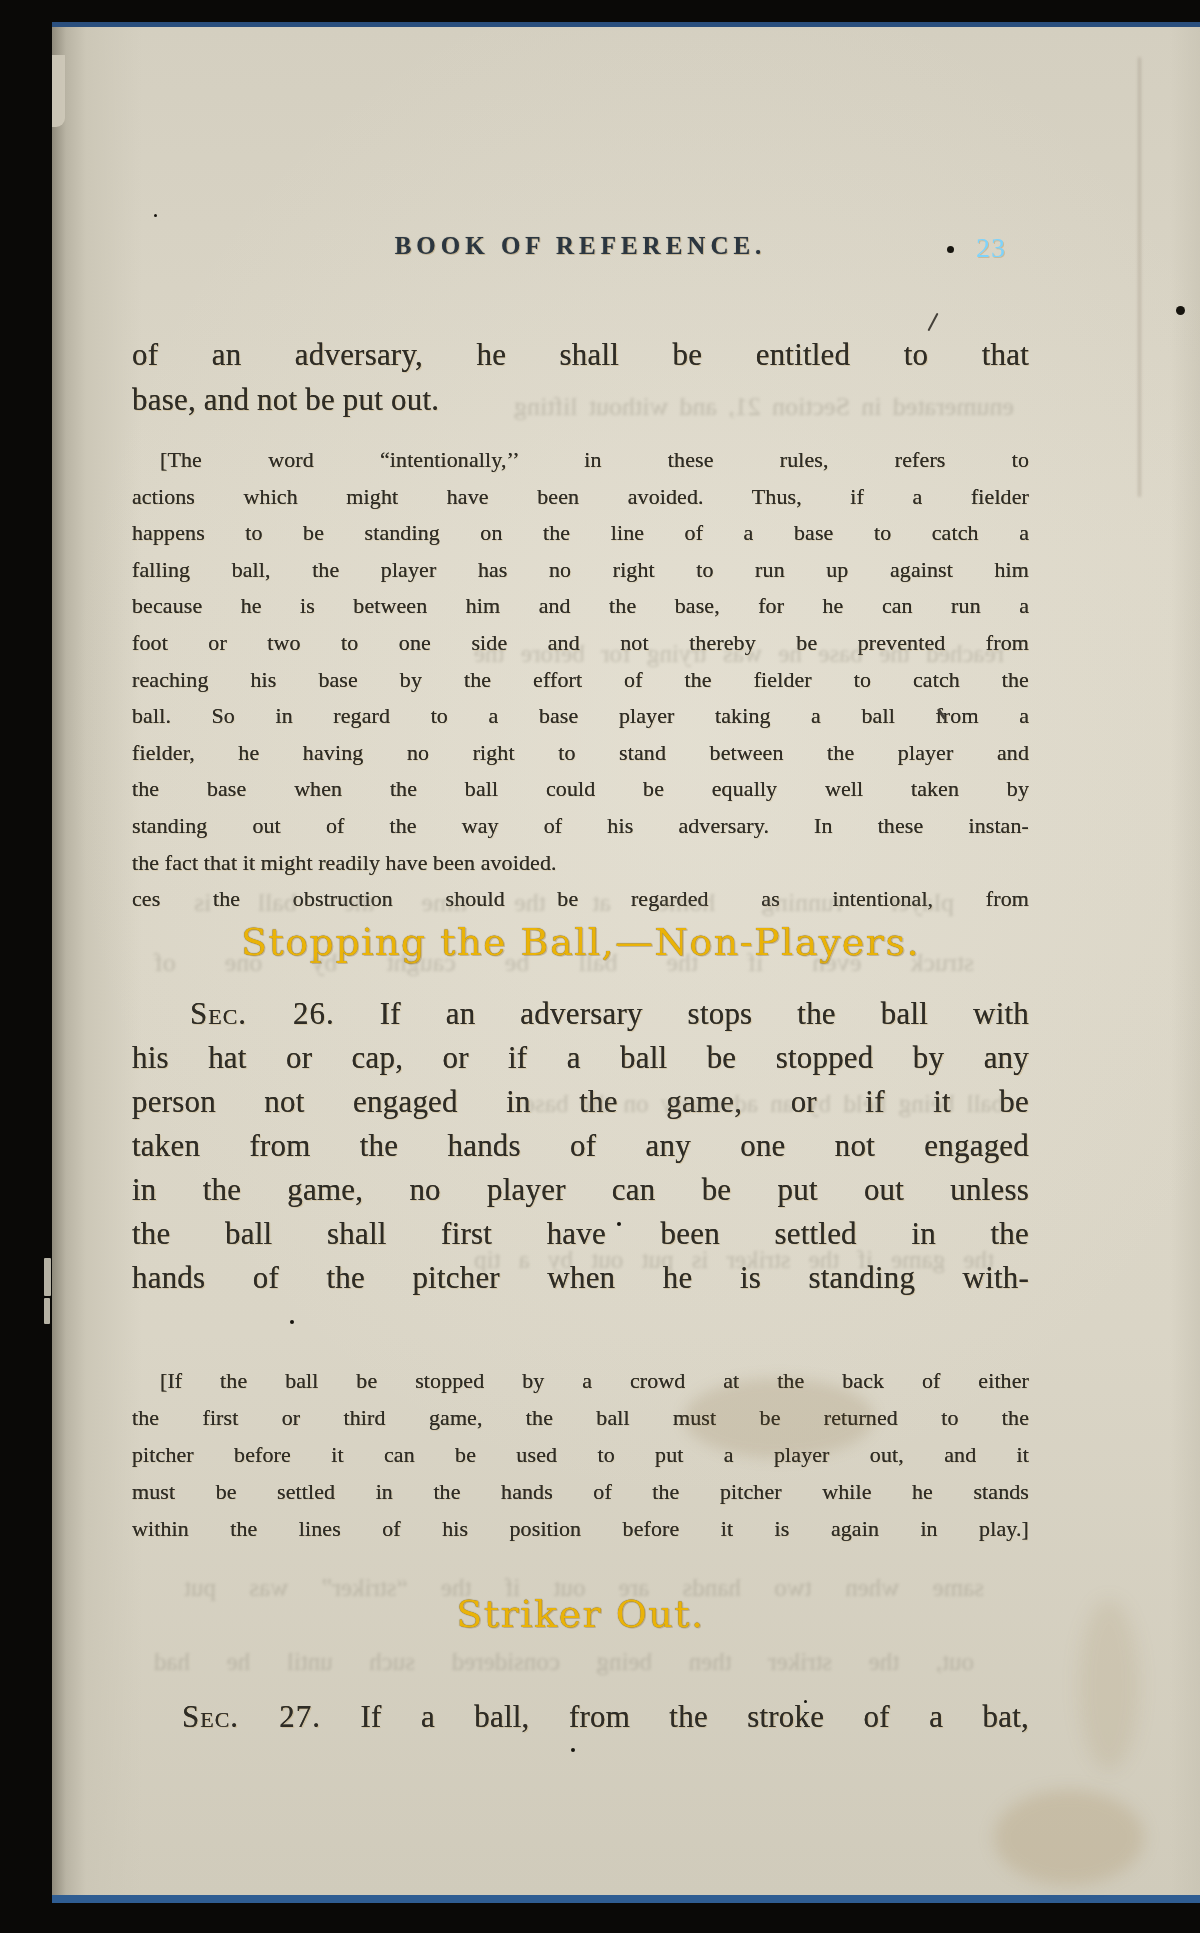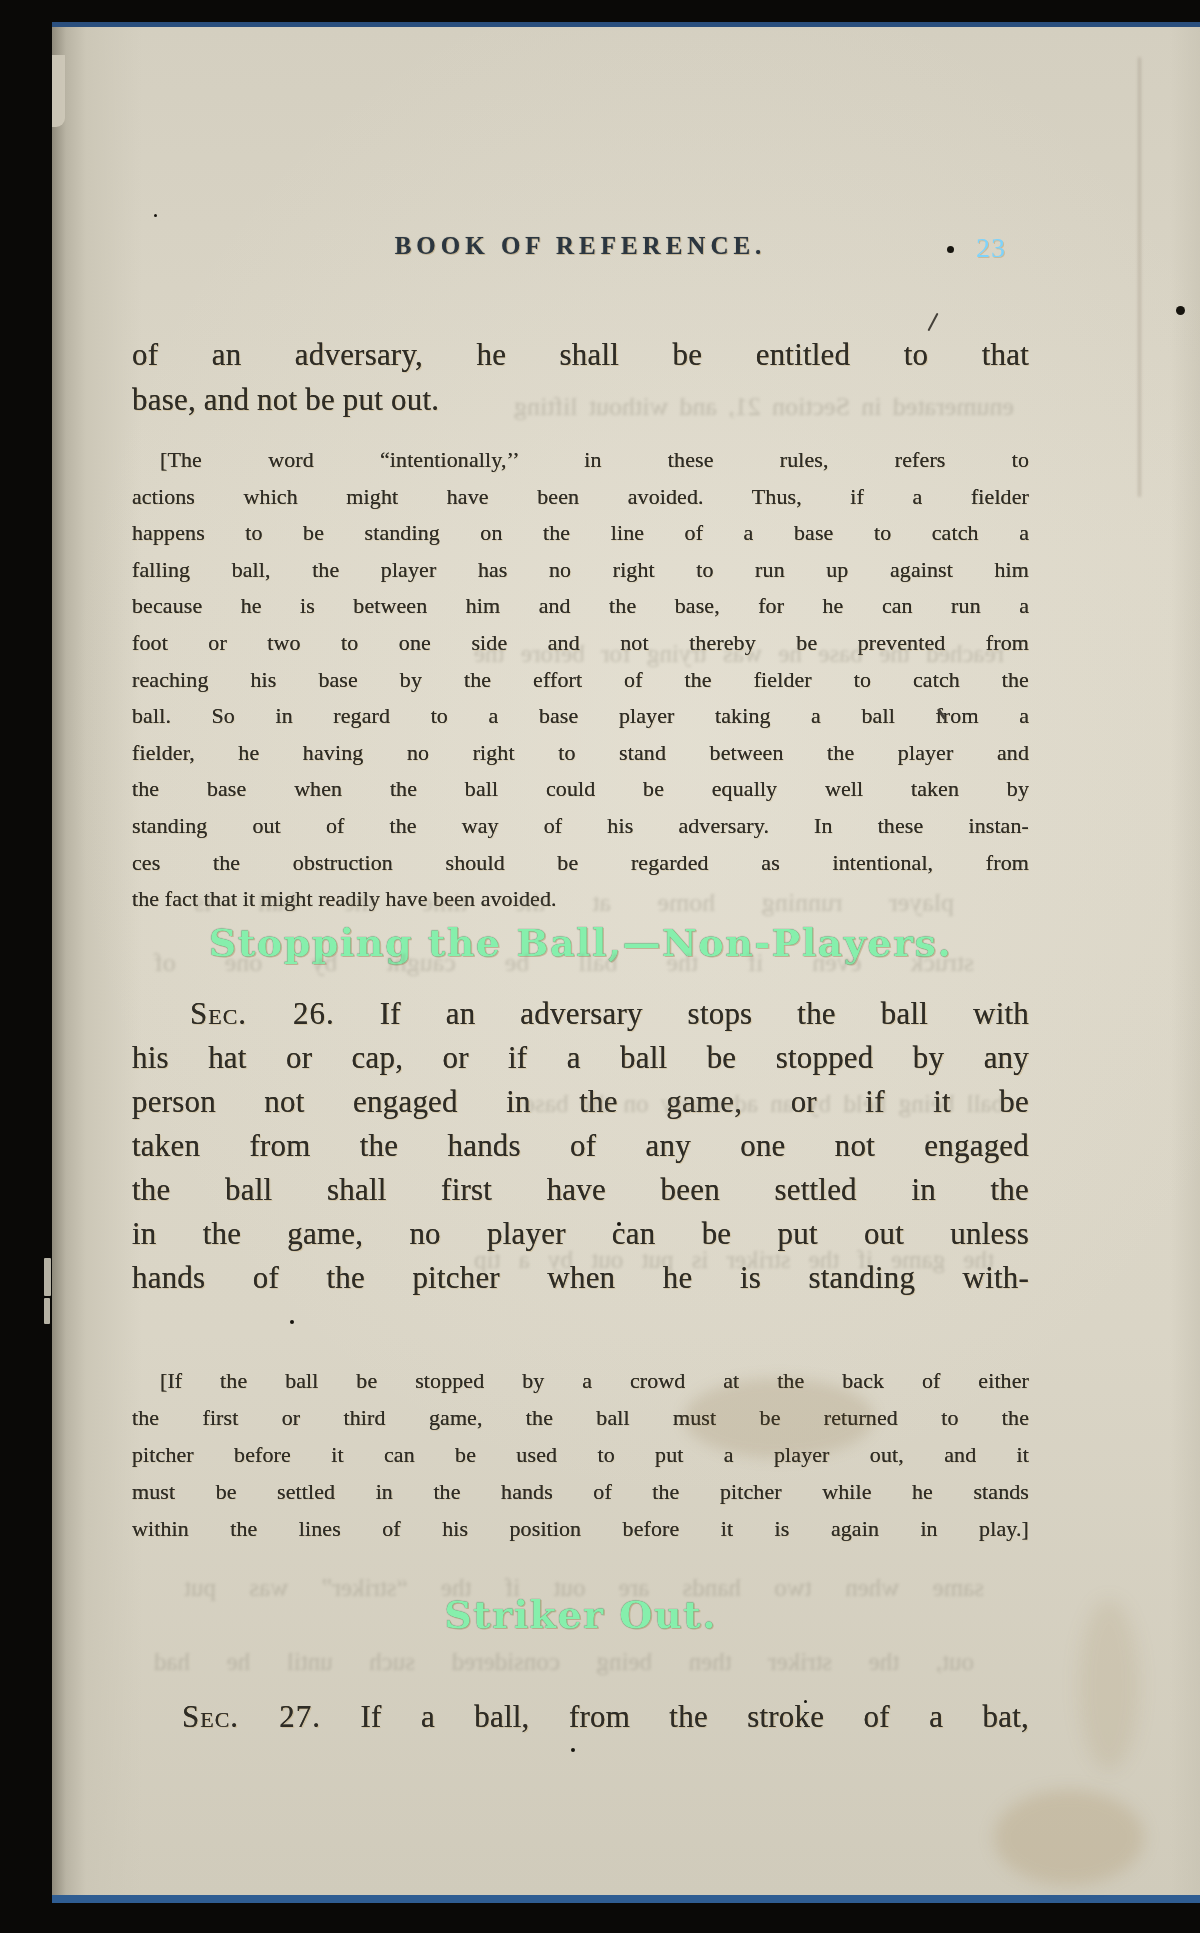--- a/index.html
+++ b/index.html
@@ -19,22 +19,22 @@
   .pagenum{position:absolute;left:932px;top:232px;width:70px;font-size:28px;color:#7dd3fc;
            letter-spacing:1px;text-shadow:1px 1px 0 rgba(172,128,52,0.30);}
   .para{position:absolute;left:88px;width:897px;color:#2e2c26;}
   .para.large{font-size:31px;letter-spacing:0.2px;
               text-shadow:1.1px 1.1px 0 rgba(186,140,56,0.22), 0 0 0.6px rgba(46,42,30,0.8);}
   .para.small{font-size:22px;letter-spacing:0.1px;
               text-shadow:0.8px 0.9px 0 rgba(186,140,56,0.16), 0 0 0.5px rgba(46,42,30,0.8);}
   .line{text-align:justify;text-align-last:justify;white-space:normal;}
   .line.last{text-align-last:left;}
   .sc{font-variant:small-caps;letter-spacing:1px;}
-  .heading{position:absolute;left:88px;width:897px;text-align:center;font-weight:bold;
-           font-family:"DejaVu Serif","Liberation Serif",serif;font-size:38px;color:#86efac;
+  .heading{position:absolute;left:88px;width:897px;text-align:center;font-weight:normal;
+           font-family:"DejaVu Serif","Liberation Serif",serif;font-size:38px;color:#eab308;
            letter-spacing:1.5px;
            text-shadow:1.4px 1.4px 0 rgba(150,110,40,0.28), 0 0 1px rgba(20,18,14,0.7);}
   .ghost{position:absolute;transform:scaleX(-1);color:#7d7868;opacity:0.30;filter:blur(1.4px);
          font-size:25px;text-align:justify;text-align-last:justify;pointer-events:none;}
   .corner-notch{position:absolute;left:0;top:28px;width:13px;height:72px;background:#cfcaba;
                 border-radius:0 0 9px 0;opacity:0.9;}
   .crease{position:absolute;left:1086px;top:30px;width:3px;height:440px;
           background:rgba(140,130,108,0.30);filter:blur(1.5px);border-radius:2px;}
   .speck{position:absolute;background:#17150f;border-radius:50%;}
   .stain{position:absolute;border-radius:50%;pointer-events:none;}
@@ -63,31 +63,31 @@
         <div class="line">actions which might have been avoided.  Thus, if a fielder</div>
         <div class="line">happens to be standing on the line of a base to catch a</div>
         <div class="line">falling ball, the player has no right to run up against him</div>
         <div class="line">because he is between him and the base, for he can run a</div>
         <div class="line">foot or two to one side and not thereby be prevented from</div>
         <div class="line">reaching his base by the effort of the fielder to catch the</div>
         <div class="line">ball.  So in regard to a base player taking a ball from a</div>
         <div class="line">fielder, he having no right to stand between the player and</div>
         <div class="line">the base when the ball could be equally well taken by</div>
         <div class="line">standing out of the way of his adversary.  In these instan-</div>
+        <div class="line last">the fact that it might readily have been avoided.</div>
         <div class="line">ces the obstruction should be regarded as intentional, from</div>
-        <div class="line last">the fact that it might readily have been avoided.</div>
       </div>
       <div class="heading" style="top: 920px;">Stopping the Ball,—Non-Players.</div>
       <div class="para large" style="line-height: 44px; top: 992px;">
         <div class="line" style="text-indent: 58px;"><span class="sc">Sec. 26.</span>  If an adversary stops the ball with</div>
         <div class="line">his hat or cap, or if a ball be stopped by any</div>
         <div class="line">person not engaged in the game, or if it be</div>
         <div class="line">taken from the hands of any one not engaged</div>
+        <div class="line">in the game, no player can be put out unless</div>
         <div class="line">the ball shall first have been settled in the</div>
-        <div class="line">in the game, no player can be put out unless</div>
         <div class="line">hands of the pitcher when he is standing with-</div>
       </div>
       <div class="para small" style="line-height: 37px; top: 1362px;">
         <div class="line" style="text-indent: 28px;">[If the ball be stopped by a crowd at the back of either</div>
         <div class="line">the first or third game, the ball must be returned to the</div>
         <div class="line">pitcher before it can be used to put a player out, and it</div>
         <div class="line">must be settled in the hands of the pitcher while he stands</div>
         <div class="line">within the lines of his position before it is again in play.]</div>
       </div>
       <div class="heading" style="top: 1592px;">Striker Out.</div>

